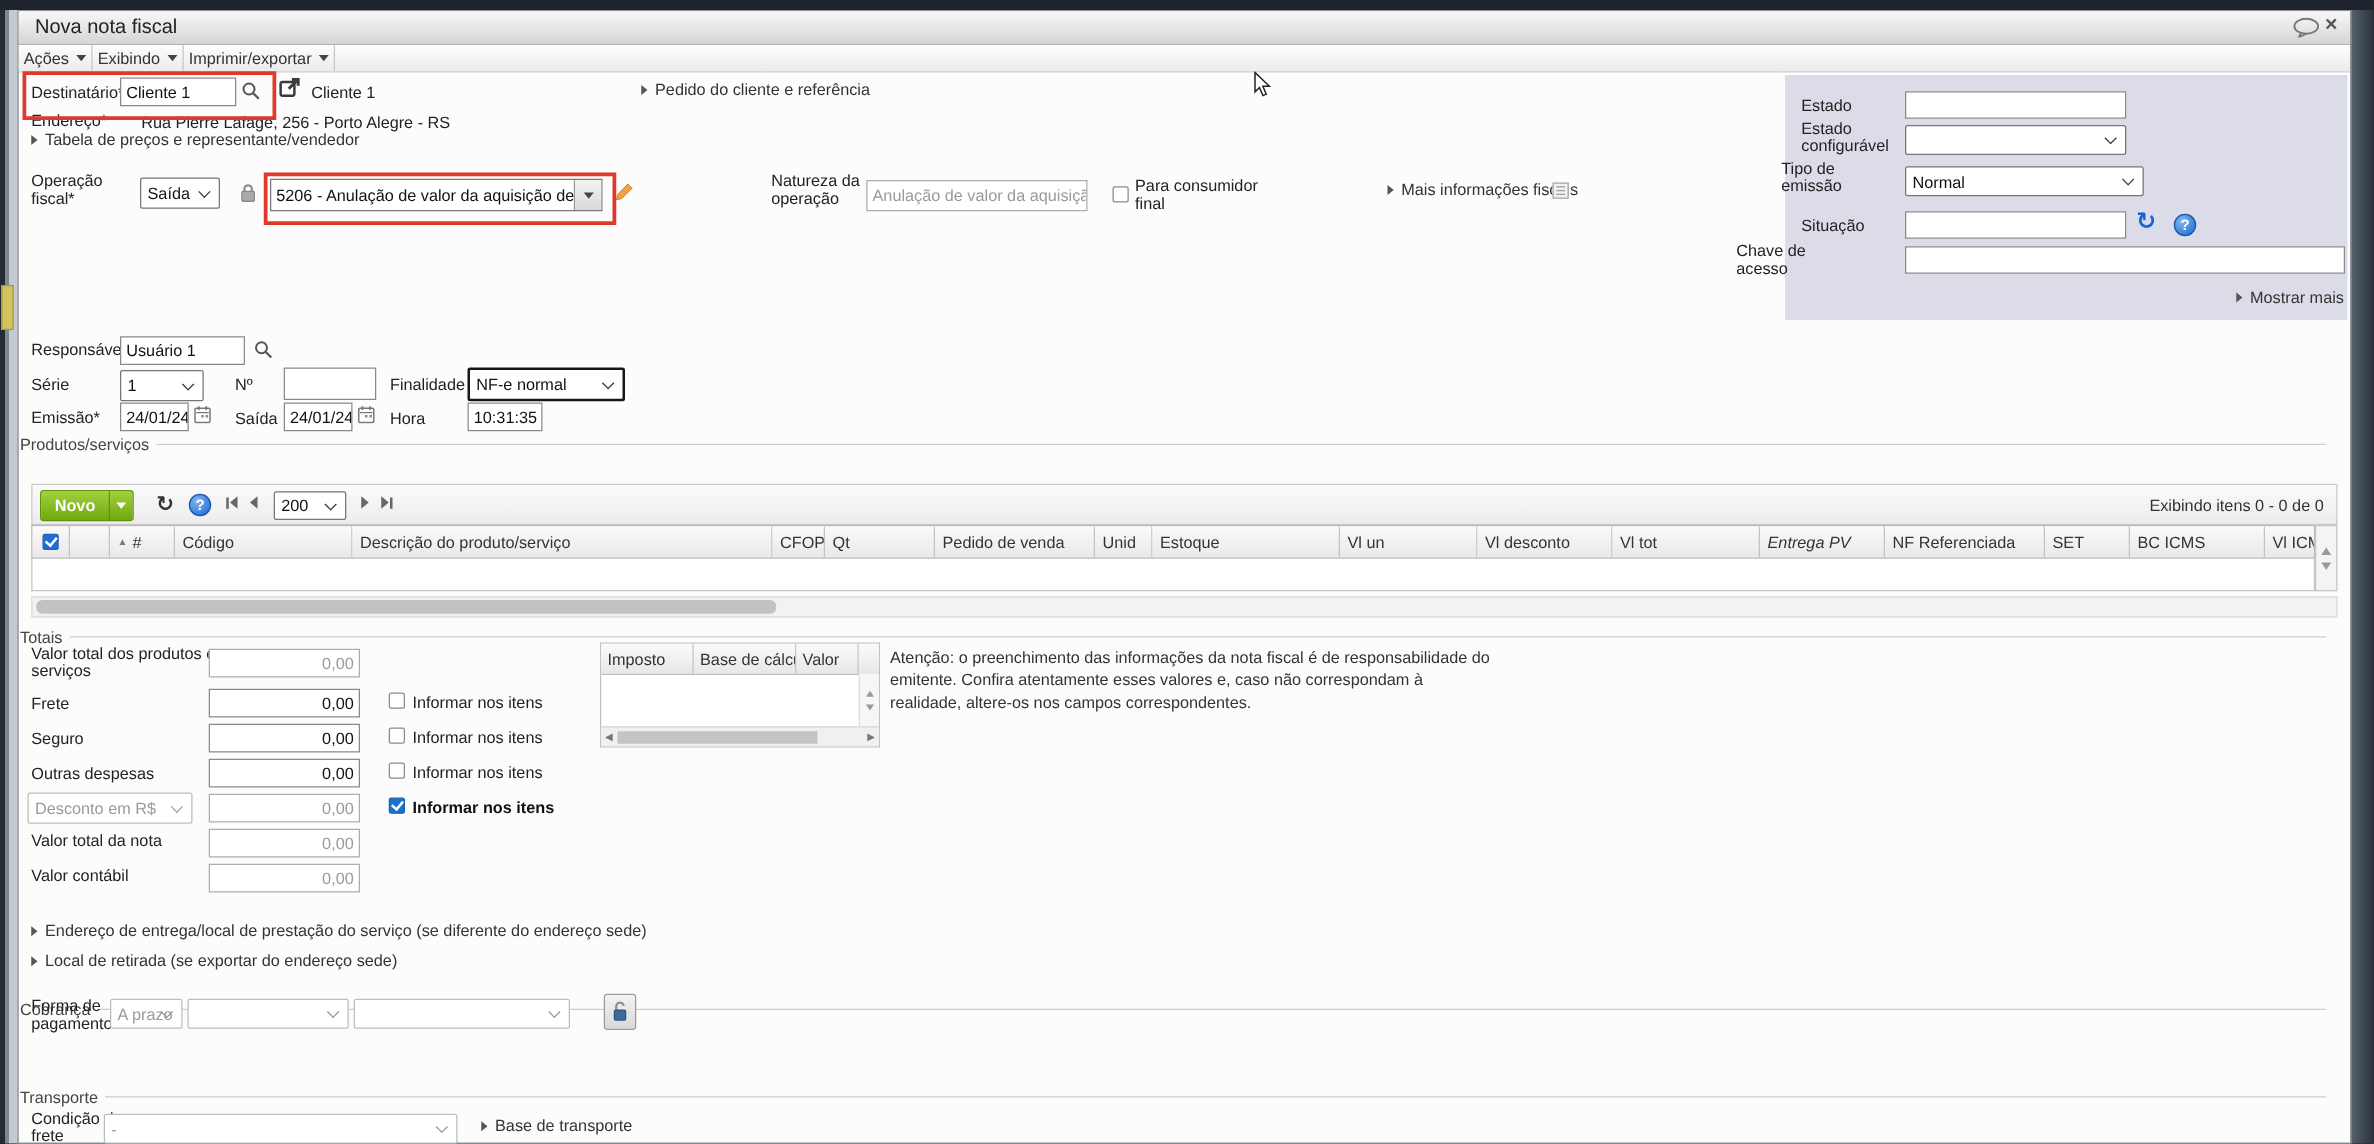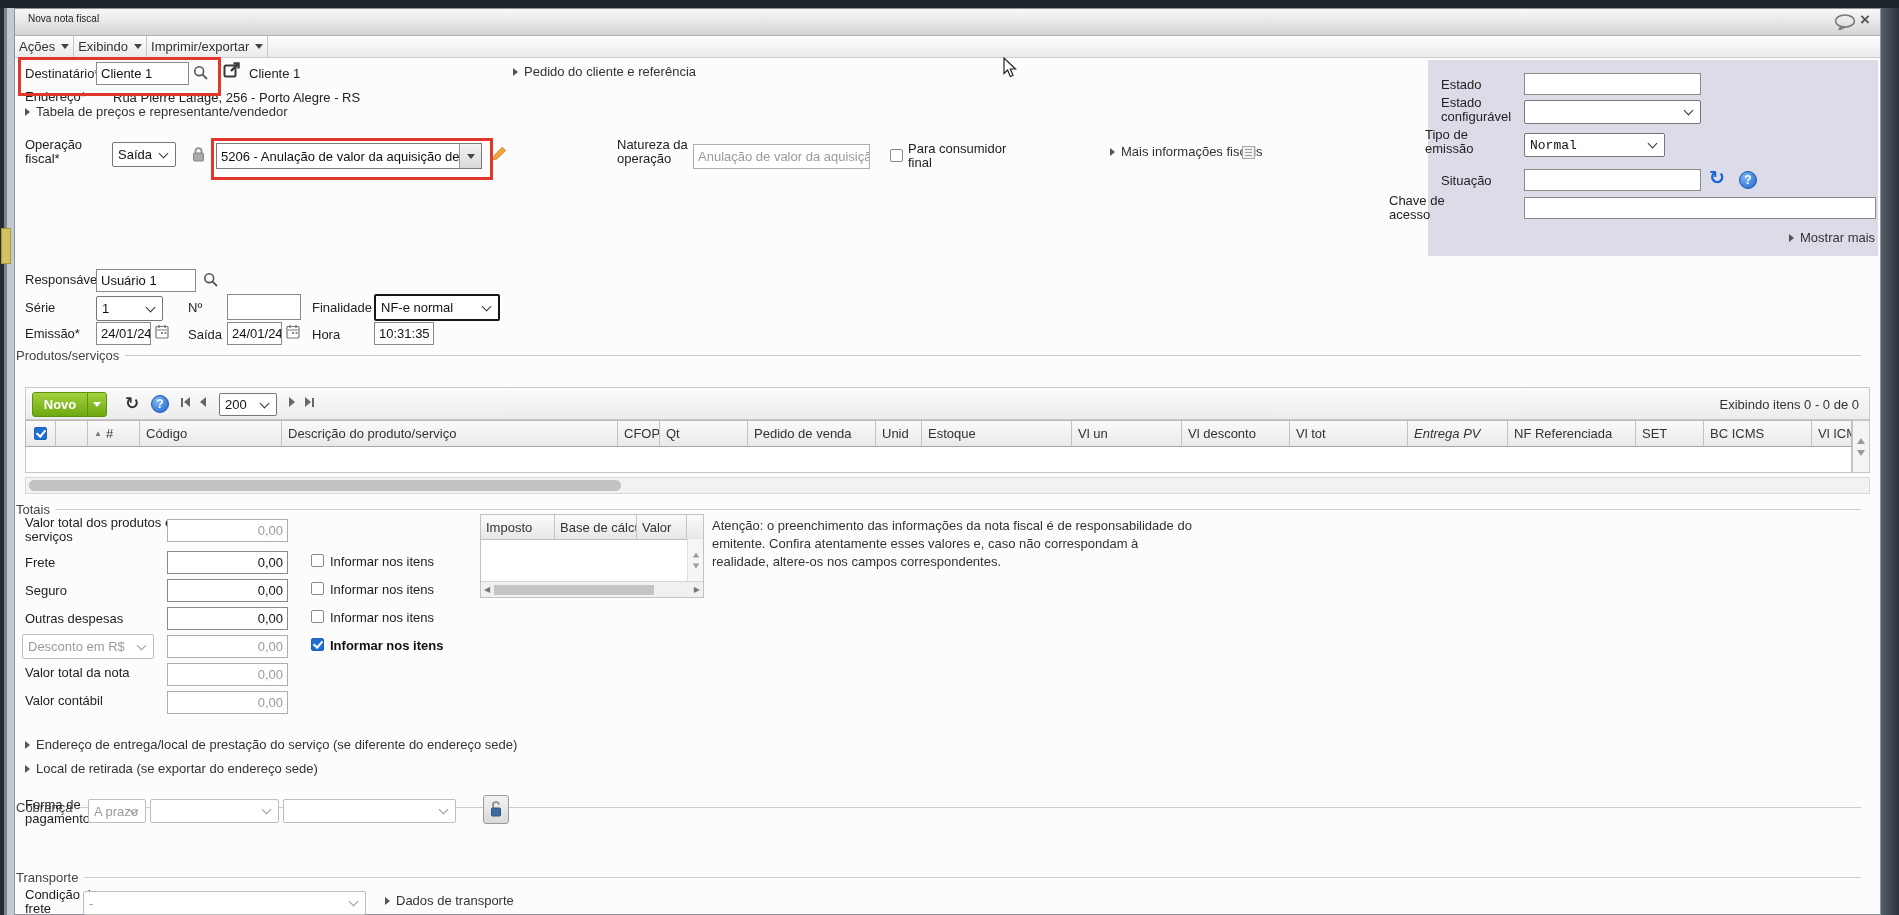--- a/index.html
+++ b/index.html
@@ -5,21 +5,21 @@
   html,body{margin:0;padding:0;background:#20262e;}
   #app{position:relative;width:1899px;height:915px;overflow:hidden;font-family:"Liberation Sans","DejaVu Sans",sans-serif;font-size:13px;color:#333;background:#20262e;}
   .abs{position:absolute;}
   
   .topbar{left:0;top:0;width:1899px;height:8px;background:#1d242c;}
   .leftstrip{left:0;top:8px;width:14px;height:907px;background:linear-gradient(90deg,#232b33 0 4px,#7e8790 4px 7px,#c4cad0 7px 14px);}
   .khaki{left:1px;top:228px;width:10px;height:36px;background:#d3c35c;border:1px solid #a99a3e;box-sizing:border-box;}
   .rightstrip{left:1881px;top:8px;width:18px;height:907px;background:linear-gradient(90deg,#55606b,#2a333c);}
   .modal{left:14px;top:8px;width:1867px;height:907px;background:#fcfcfc;border:1px solid #8b949c;box-sizing:border-box;}
   .titlebar{left:15px;top:9px;width:1865px;height:26px;background:linear-gradient(#f8f8f8,#d5d5d5);border-bottom:1px solid #b0b0b0;}
-  .title{left:28px;top:13px;font-size:10px;color:#222;}
+  .title{left:28px;top:13px;font-size:16px;color:#222;}
   .menubar{left:15px;top:36px;width:1865px;height:21px;background:linear-gradient(#fdfdfd,#ebebeb);border-bottom:1px solid #cdcdcd;display:flex;align-items:stretch;}
   .menuitem{display:flex;align-items:center;gap:6px;padding:0 4px;border-right:1px solid #c6c6c6;color:#333;cursor:default;}
   .dcaret{width:0;height:0;border-left:4px solid transparent;border-right:4px solid transparent;border-top:5px solid #444;display:inline-block;}
   
   .lbl{position:absolute;color:#222;line-height:14px;}
   .val{position:absolute;color:#222;}
   .inp{position:absolute;background:#fff;border:1px solid #898989;box-sizing:border-box;display:flex;align-items:center;padding:0 4px;color:#111;white-space:nowrap;overflow:hidden;}
   .inp.num{justify-content:flex-end;}
   .inp.dis{color:#9a9a9a;border-color:#adadad;}
   .sel{position:absolute;background:#fff;border:1px solid #767676;border-radius:2px;box-sizing:border-box;display:flex;align-items:center;padding:0 20px 0 5px;color:#111;white-space:nowrap;overflow:hidden;}
@@ -173,21 +173,21 @@
     <div style="margin:2px 2px 0;height:1px;background:#9c9c9c;"></div>
     <div style="margin:2px 2px 0;height:1px;background:#9c9c9c;"></div>
   </div>
 
   <div class="abs panel"></div>
   <div class="lbl" style="left:1441px;top:78px;">Estado</div>
   <div class="inp" style="left:1524px;top:73px;width:177px;height:22px;"></div>
   <div class="lbl" style="left:1441px;top:96px;width:82px;">Estado configurável</div>
   <div class="sel" style="left:1524px;top:100px;width:177px;height:24px;"></div>
   <div class="lbl" style="left:1425px;top:128px;width:62px;">Tipo de emissão</div>
-  <div class="sel" style="left:1524px;top:133px;width:141px;height:24px;font-family:Liberation Mono, monospace;">Normal</div>
+  <div class="sel" style="left:1524px;top:133px;width:191px;height:24px;">Normal</div>
   <div class="lbl" style="left:1441px;top:174px;">Situação</div>
   <div class="inp" style="left:1524px;top:169px;width:177px;height:22px;"></div>
   <div class="icnrefresh" style="left:1709px;top:169px;color:#1565d8;font-size:19px;">↻</div>
   <div class="helpcircle" style="left:1739px;top:171px;">?</div>
   <div class="lbl" style="left:1389px;top:194px;width:64px;">Chave de acesso</div>
   <div class="inp" style="left:1524px;top:197px;width:352px;height:22px;"></div>
   <div class="alink" style="left:1789px;top:230px;">
     <span class="tri"></span>
     <span>Mostrar mais</span>
   </div>
@@ -420,21 +420,21 @@
   </div>
 
   <div class="sect" style="left:16px;top:870px;width:1845px;">
     <span>Transporte</span>
       <span class="hline"></span>
   </div>
   <div class="lbl" style="left:25px;top:888px;width:80px;">Condição de frete</div>
   <div class="sel dis" style="left:83px;top:891px;width:283px;height:24px;">-</div>
   <div class="alink" style="left:385px;top:893px;">
     <span class="tri"></span>
-    <span>Dados de transporte</span>
+    <span>Base de transporte</span>
   </div>
 
   <div class="cursor" style="left:1003px;top:57px;">
     <svg width="14" height="21" viewBox="0 0 14 21">
         <path d="M1 1 L1 16.5 L4.6 13 L7.3 19.5 L10 18.3 L7.3 12 L12.5 12 Z" fill="#fff" stroke="#222" stroke-width="1.2"></path>
       </svg>
   </div>
 
 </div>
 

